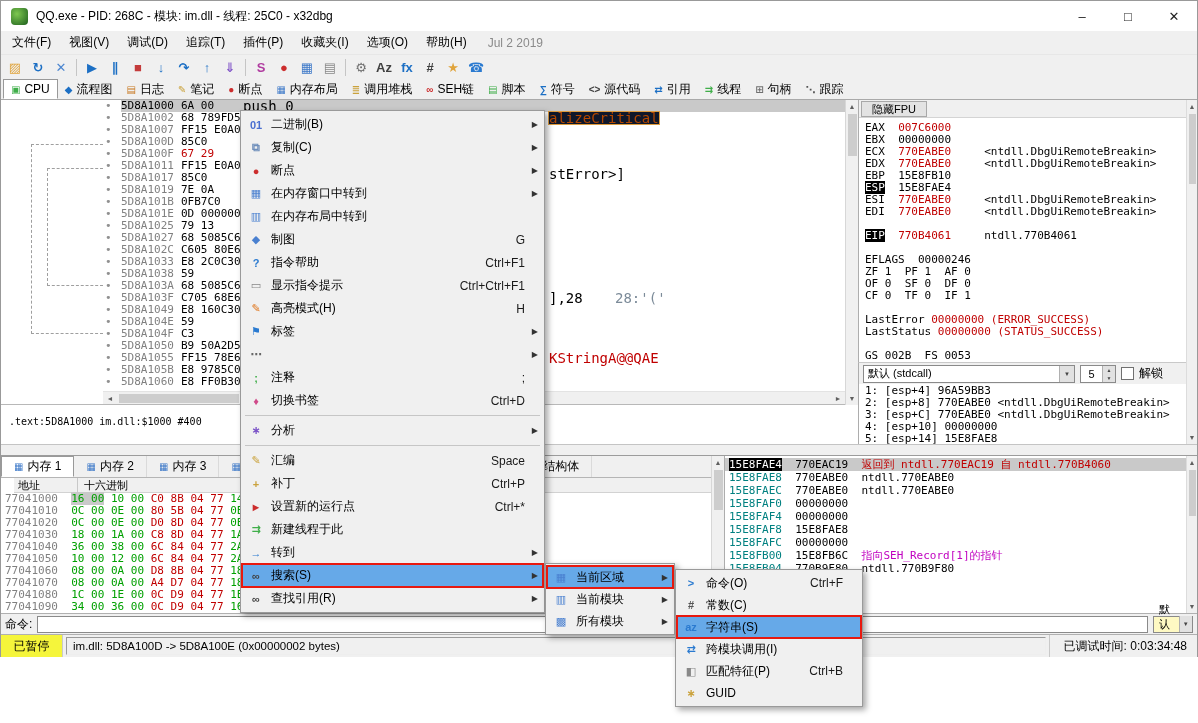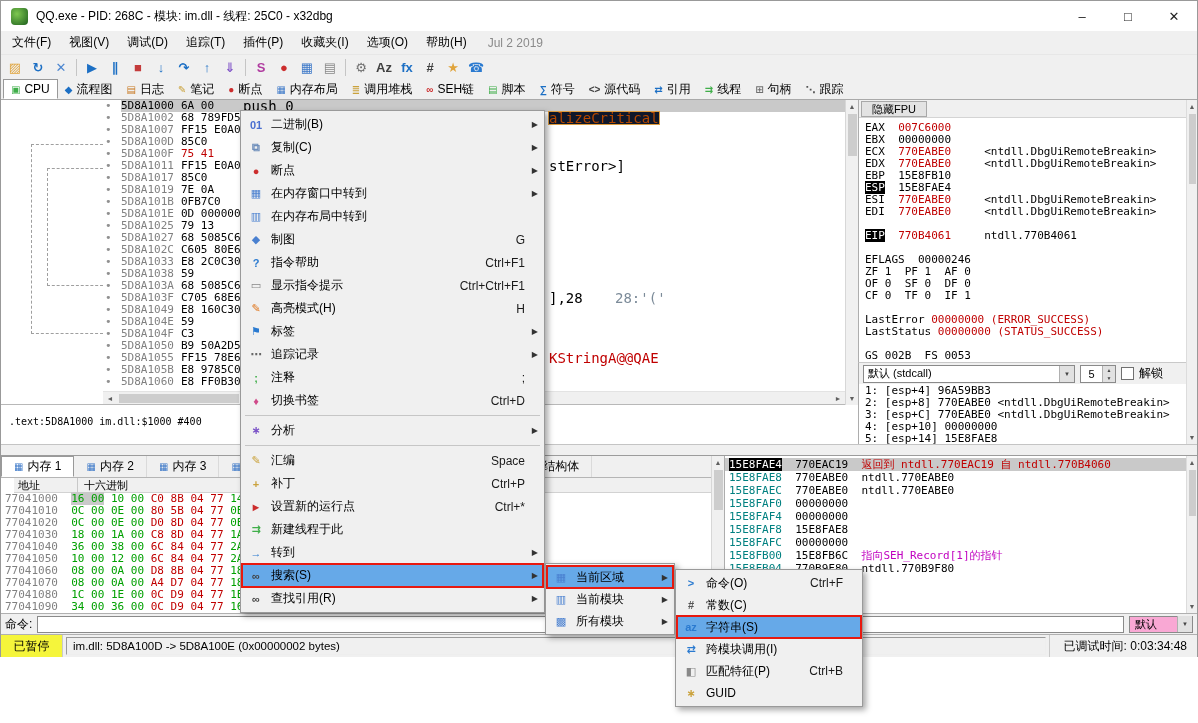--- a/index.html
+++ b/index.html
@@ -101,21 +101,21 @@
   .saddr{color:#008080}
   .saddr.sx{background:#000;color:#fff}
   .sval{color:#000}
   .scmt-plain{color:#000}
   .scmt-red{color:#c00000}
   .scmt-mag{color:#c000c0}
 
   
   .cmdrow{position:absolute;left:0;top:612px;width:1196px;height:21px;background:#f0f0f0;border-top:1px solid #b0b0b0;display:flex;align-items:center;gap:5px;padding:0 4px}
   .cmdinput{flex:1;height:17px;background:#fff;border:1px solid #8a8a8a;font-size:12px;padding:0 3px;font-family:"DejaVu Sans Mono",monospace}
-  .cmdcombo{width:64px;height:17px;background:#f9a8d4;border:1px solid #8a8a8a;display:flex;align-items:center;justify-content:space-between;padding-left:5px;font-size:11px}
+  .cmdcombo{width:40px;height:17px;background:#fef9c3;border:1px solid #8a8a8a;display:flex;align-items:flex-end;justify-content:space-between;padding-left:5px;font-size:11px}
   .statusbar{position:absolute;left:0;top:633px;width:1196px;height:23px;background:#f0f0f0;border-top:1px solid #b0b0b0;display:flex;align-items:stretch}
   .stbadge{width:62px;background:#f5f53b;display:flex;align-items:center;justify-content:center;border-right:1px solid #c9c9c9}
   .stmsg{flex:1;margin:2px 3px;border:1px solid;border-color:#9a9a9a #eee #eee #9a9a9a;display:flex;align-items:center;padding-left:6px;font-size:11.5px}
   .sttime{display:flex;align-items:center;padding:0 10px 0 14px;border-left:1px solid #c9c9c9}
 
   
   .menu{position:absolute;background:#f0f0f0;border:1px solid #9a9a9a;box-shadow:3px 3px 6px rgba(0,0,0,.35);padding:2px 1px}
   .mitem{height:23px;display:flex;align-items:center;position:relative;padding:0 2px}
   .menu.small .mitem{height:22px}
   .mico{flex:0 0 24px;text-align:center;font-size:11px;font-weight:bold}
@@ -240,21 +240,21 @@
       </div>
 
     <div class="disasm" id="disasm">
       <div class="graphbr" style="left:30px;top:44px;width:72px;height:190px"></div>
       <div class="graphbr" style="left:46px;top:68px;width:56px;height:118px"></div>
       <div id="drows">
           <div class="drow sel"><span class="ddot">•</span><span class="daddr">5D8A1000</span><span class="dbytes">6A 00</span></div>
           <div class="drow"><span class="ddot">•</span><span class="daddr">5D8A1002</span><span class="dbytes">68 789FD5</span></div>
           <div class="drow"><span class="ddot">•</span><span class="daddr">5D8A1007</span><span class="dbytes">FF15 E0A0</span></div>
           <div class="drow"><span class="ddot">•</span><span class="daddr">5D8A100D</span><span class="dbytes">85C0</span></div>
-          <div class="drow patched"><span class="ddot">•</span><span class="daddr">5D8A100F</span><span class="dbytes">75 41</span></div>
+          <div class="drow patched"><span class="ddot">•</span><span class="daddr">5D8A100F</span><span class="dbytes">67 29</span></div>
           <div class="drow"><span class="ddot">•</span><span class="daddr">5D8A1011</span><span class="dbytes">FF15 E0A0</span></div>
           <div class="drow"><span class="ddot">•</span><span class="daddr">5D8A1017</span><span class="dbytes">85C0</span></div>
           <div class="drow"><span class="ddot">•</span><span class="daddr">5D8A1019</span><span class="dbytes">7E 0A</span></div>
           <div class="drow"><span class="ddot">•</span><span class="daddr">5D8A101B</span><span class="dbytes">0FB7C0</span></div>
           <div class="drow"><span class="ddot">•</span><span class="daddr">5D8A101E</span><span class="dbytes">0D 000000</span></div>
           <div class="drow"><span class="ddot">•</span><span class="daddr">5D8A1025</span><span class="dbytes">79 13</span></div>
           <div class="drow"><span class="ddot">•</span><span class="daddr">5D8A1027</span><span class="dbytes">68 5085C6</span></div>
           <div class="drow"><span class="ddot">•</span><span class="daddr">5D8A102C</span><span class="dbytes">C605 80E6</span></div>
           <div class="drow"><span class="ddot">•</span><span class="daddr">5D8A1033</span><span class="dbytes">E8 2C0C30</span></div>
           <div class="drow"><span class="ddot">•</span><span class="daddr">5D8A1038</span><span class="dbytes">59</span></div>
@@ -263,21 +263,21 @@
           <div class="drow"><span class="ddot">•</span><span class="daddr">5D8A1049</span><span class="dbytes">E8 160C30</span></div>
           <div class="drow"><span class="ddot">•</span><span class="daddr">5D8A104E</span><span class="dbytes">59</span></div>
           <div class="drow"><span class="ddot">•</span><span class="daddr">5D8A104F</span><span class="dbytes">C3</span></div>
           <div class="drow"><span class="ddot">•</span><span class="daddr">5D8A1050</span><span class="dbytes">B9 50A2D5</span></div>
           <div class="drow"><span class="ddot">•</span><span class="daddr">5D8A1055</span><span class="dbytes">FF15 78E6</span></div>
           <div class="drow"><span class="ddot">•</span><span class="daddr">5D8A105B</span><span class="dbytes">E8 9785C0</span></div>
           <div class="drow"><span class="ddot">•</span><span class="daddr">5D8A1060</span><span class="dbytes">E8 FF0B30</span></div>
         </div>
     <span class="dfrag frag-plain" style="left: 242px; top: 0px;">push 0</span>
         <span class="dfrag frag-token" style="left: 548px; top: 12px;">alizeCritical</span>
-        <span class="dfrag frag-plain" style="left: 548px; top: 60px;">stError&gt;]</span>
+        <span class="dfrag frag-plain" style="left: 548px; top: 68px;">stError&gt;]</span>
         <span class="dfrag frag-plain" style="left: 548px; top: 192px;">],28</span>
         <span class="dfrag frag-comment" style="left: 614px; top: 192px;">28:'('</span>
         <span class="dfrag frag-symbol" style="left: 548px; top: 252px;">KStringA@@QAE</span>
       </div>
 
     <div class="sb dis-vscroll">
       <span class="sbarrow" style="top:3px">▲</span>
       <span class="sbarrow" style="bottom:3px">▼</span>
       <span class="sbthumb" style="left:2px;top:14px;width:9px;height:42px"></span>
     </div>
@@ -483,21 +483,20 @@
         <span class="mlabel">高亮模式(H)</span>
         <span class="mshort">H</span>
       </div>
       <div class="mitem">
         <span class="mico" style="color: rgb(42, 122, 208);">⚑</span>
         <span class="mlabel">标签</span>
         <span class="marrow">▶</span>
       </div>
       <div class="mitem">
         <span class="mico" style="color: rgb(102, 102, 102);">⋯</span>
-        <span class="mlabel">追踪记录</span>
         <span class="marrow">▶</span>
       </div>
       <div class="mitem">
         <span class="mico" style="color: rgb(63, 174, 73);">;</span>
         <span class="mlabel">注释</span>
         <span class="mshort">;</span>
       </div>
       <div class="mitem">
         <span class="mico" style="color: rgb(208, 74, 138);">♦</span>
         <span class="mlabel">切换书签</span>

